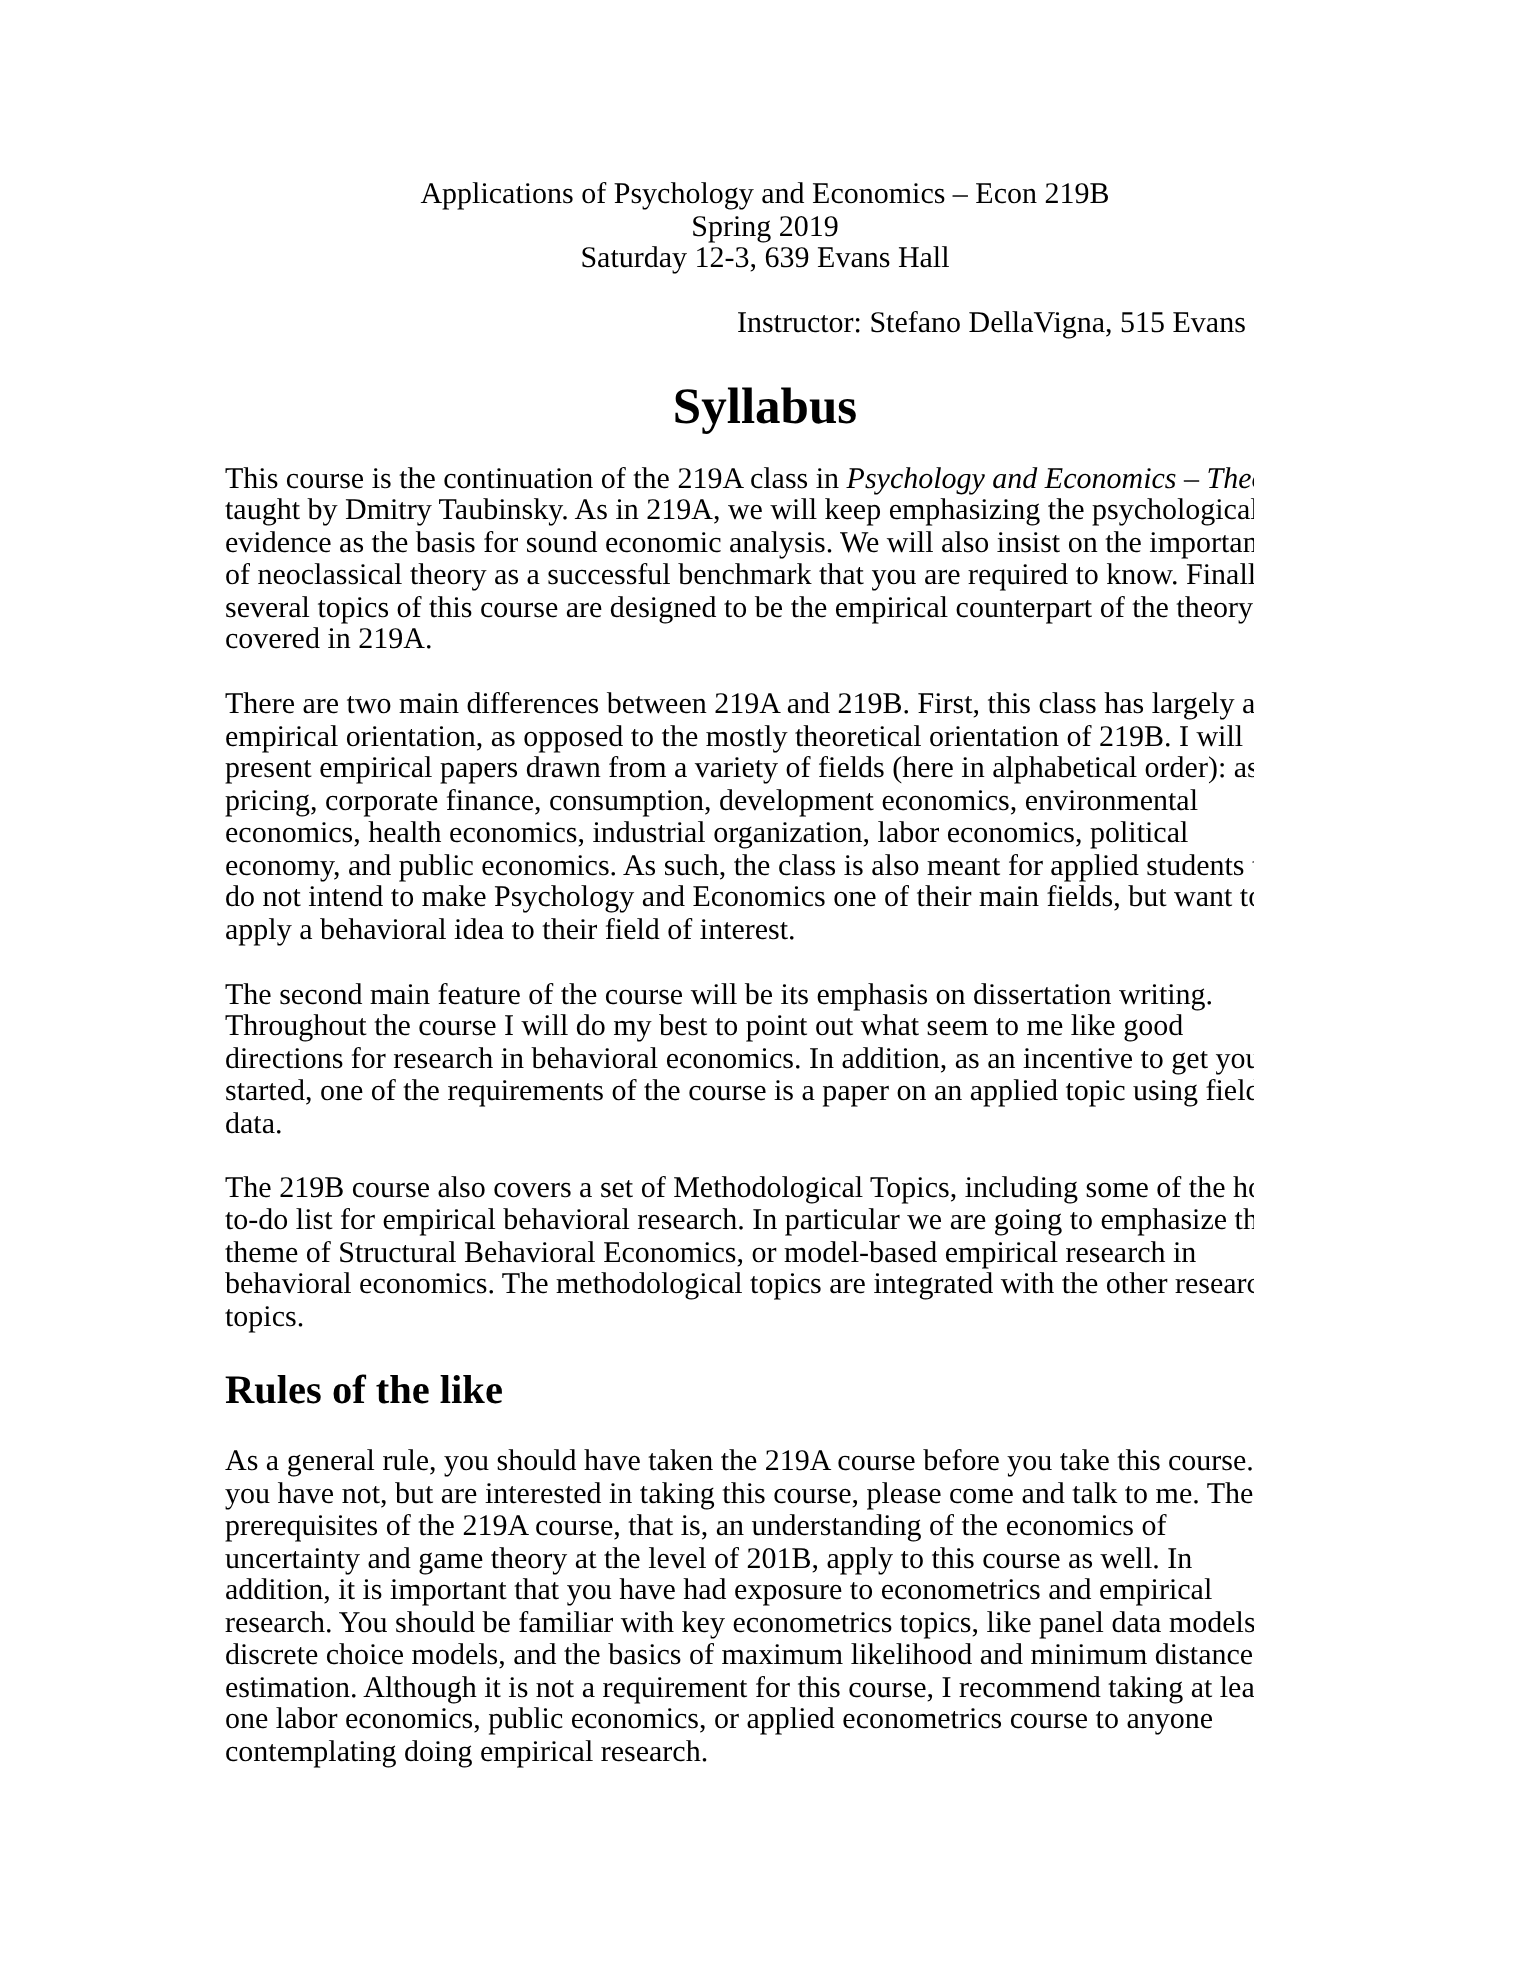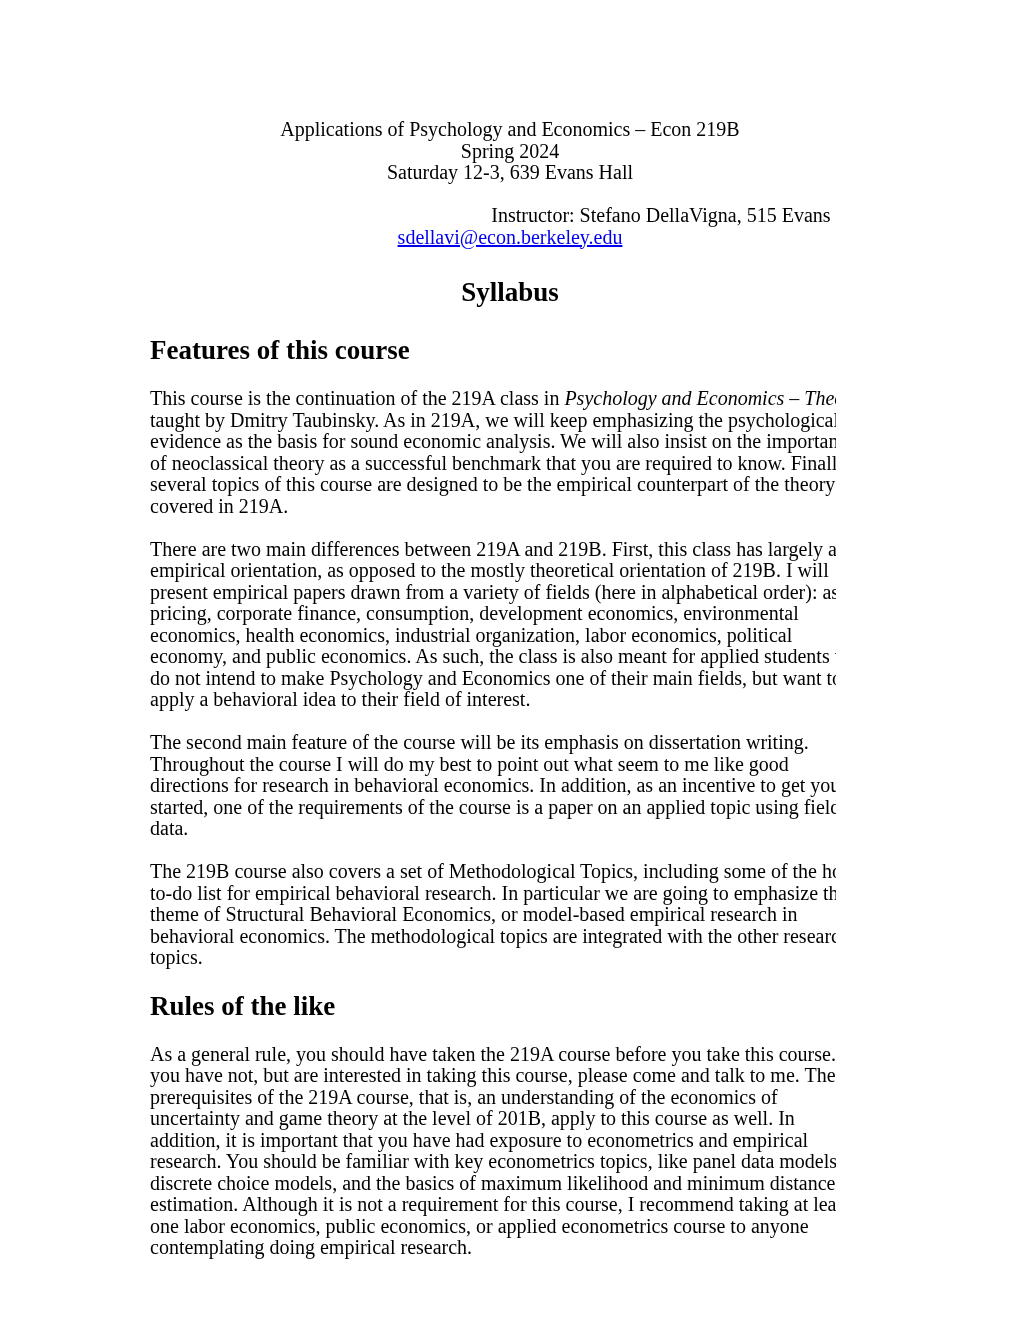--- a/index.html
+++ b/index.html
@@ -36,21 +36,21 @@
     text-align: right;
   }
   .email-line a {
     color: #0000ee;
     text-decoration: underline;
     cursor: pointer;
   }
   .doc-title {
     text-align: center;
     font-weight: bold;
-    font-size: 27px;
+    font-size: 34px;
     line-height: 31px;
     margin: 29px 0 0 0;
   }
   .section-heading {
     font-weight: bold;
     font-size: 27px;
     line-height: 31px;
     margin: 27px 0 0 0;
   }
   .section-heading.rules {
@@ -80,29 +80,27 @@
   }
 </style>
 </head>
 <body>
 
 <div class="page">
   <div class="content">
 
     <div class="doc-header">
       <span class="line">Applications of Psychology and Economics – Econ 219B</span>
-      <span class="line">Spring 2024</span>
+      <span class="line">Spring 2019</span>
       <span class="line">Saturday 12-3, 639 Evans Hall</span>
       <span class="line instructor-line">Instructor: Stefano DellaVigna, 515 Evans Hall</span>
-      <span class="line email-line"><a href="#">sdellavi@econ.berkeley.edu</a></span>
     </div>
 
     <div class="doc-title">Syllabus</div>
 
-    <div class="section-heading">Features of this course</div>
 
     <p class="body-par first"><span>This course is the continuation of the 219A class in </span><span class="italic-seg">Psychology and Economics – Theory</span><span>, taught by Dmitry Taubinsky. As in 219A, we will keep emphasizing the psychological evidence as the basis for sound economic analysis. We will also insist on the importance of neoclassical theory as a successful benchmark that you are required to know. Finally, several topics of this course are designed to be the empirical counterpart of the theory covered in 219A.</span></p>
 
     <p class="body-par">There are two main differences between 219A and 219B. First, this class has largely an empirical orientation, as opposed to the mostly theoretical orientation of 219B. I will present empirical papers drawn from a variety of fields (here in alphabetical order): asset pricing, corporate finance, consumption, development economics, environmental economics, health economics, industrial organization, labor economics, political economy, and public economics. As such, the class is also meant for applied students that do not intend to make Psychology and Economics one of their main fields, but want to apply a behavioral idea to their field of interest.</p>
 
     <p class="body-par">The second main feature of the course will be its emphasis on dissertation writing. Throughout the course I will do my best to point out what seem to me like good directions for research in behavioral economics. In addition, as an incentive to get you started, one of the requirements of the course is a paper on an applied topic using field data.</p>
 
     <p class="body-par">The 219B course also covers a set of Methodological Topics, including some of the how-to-do list for empirical behavioral research. In particular we are going to emphasize the theme of Structural Behavioral Economics, or model-based empirical research in behavioral economics. The methodological topics are integrated with the other research topics.</p>
 
     <div class="section-heading rules">Rules of the like</div>

